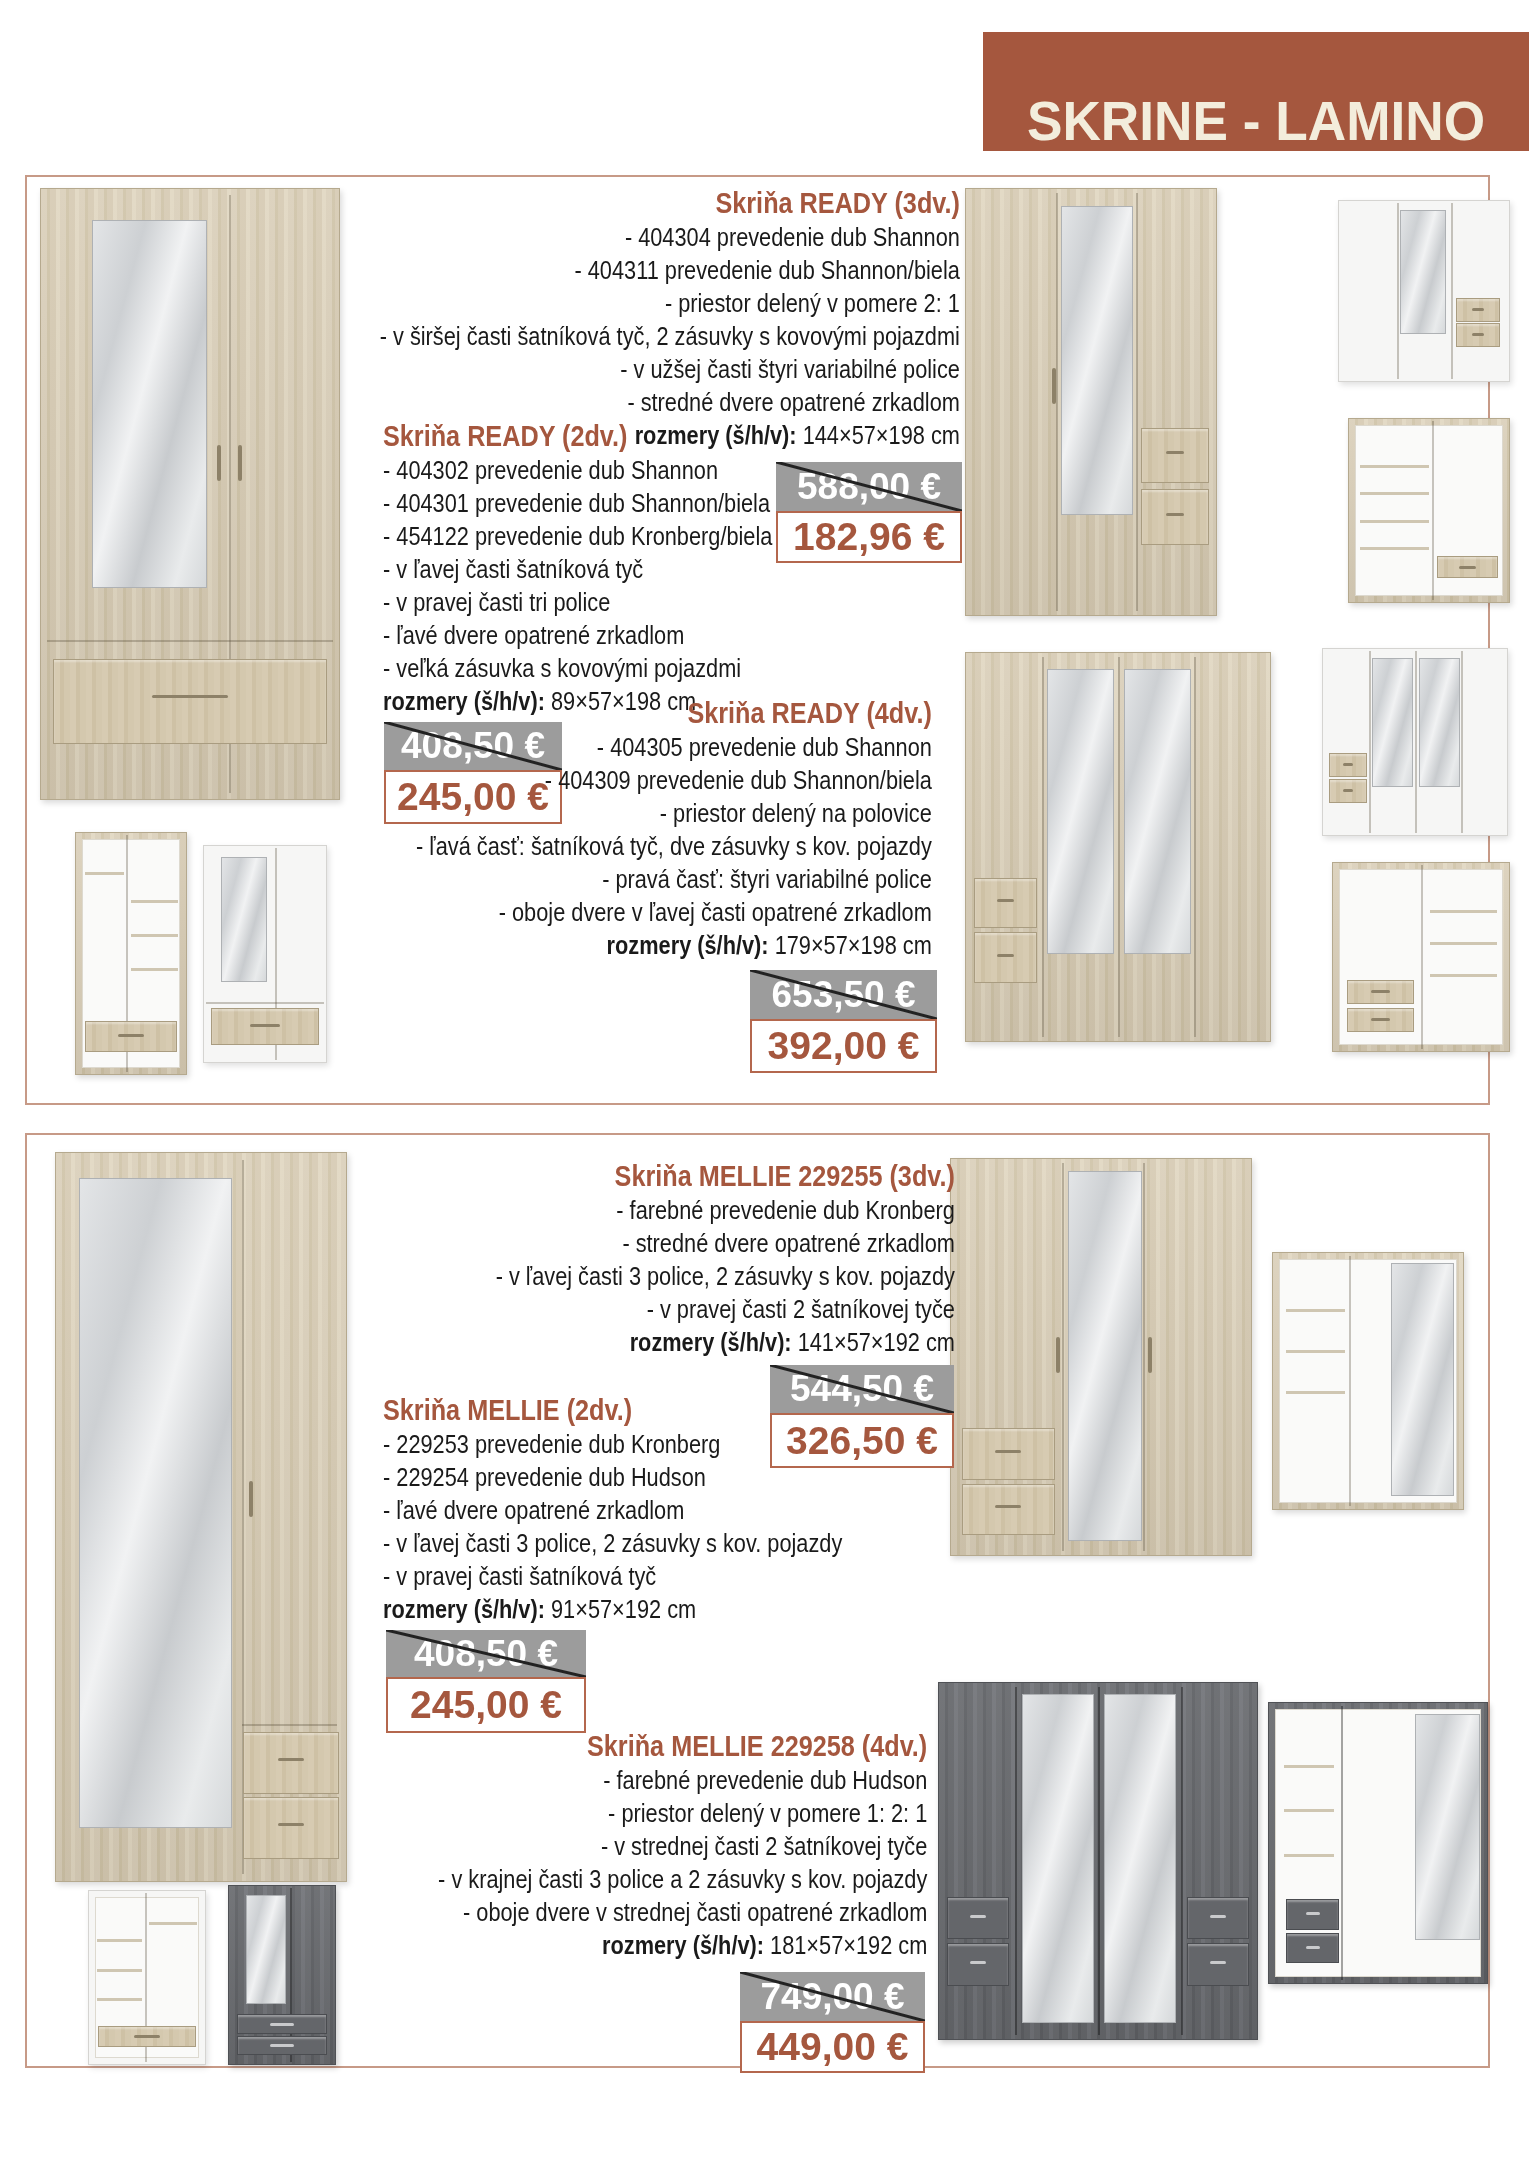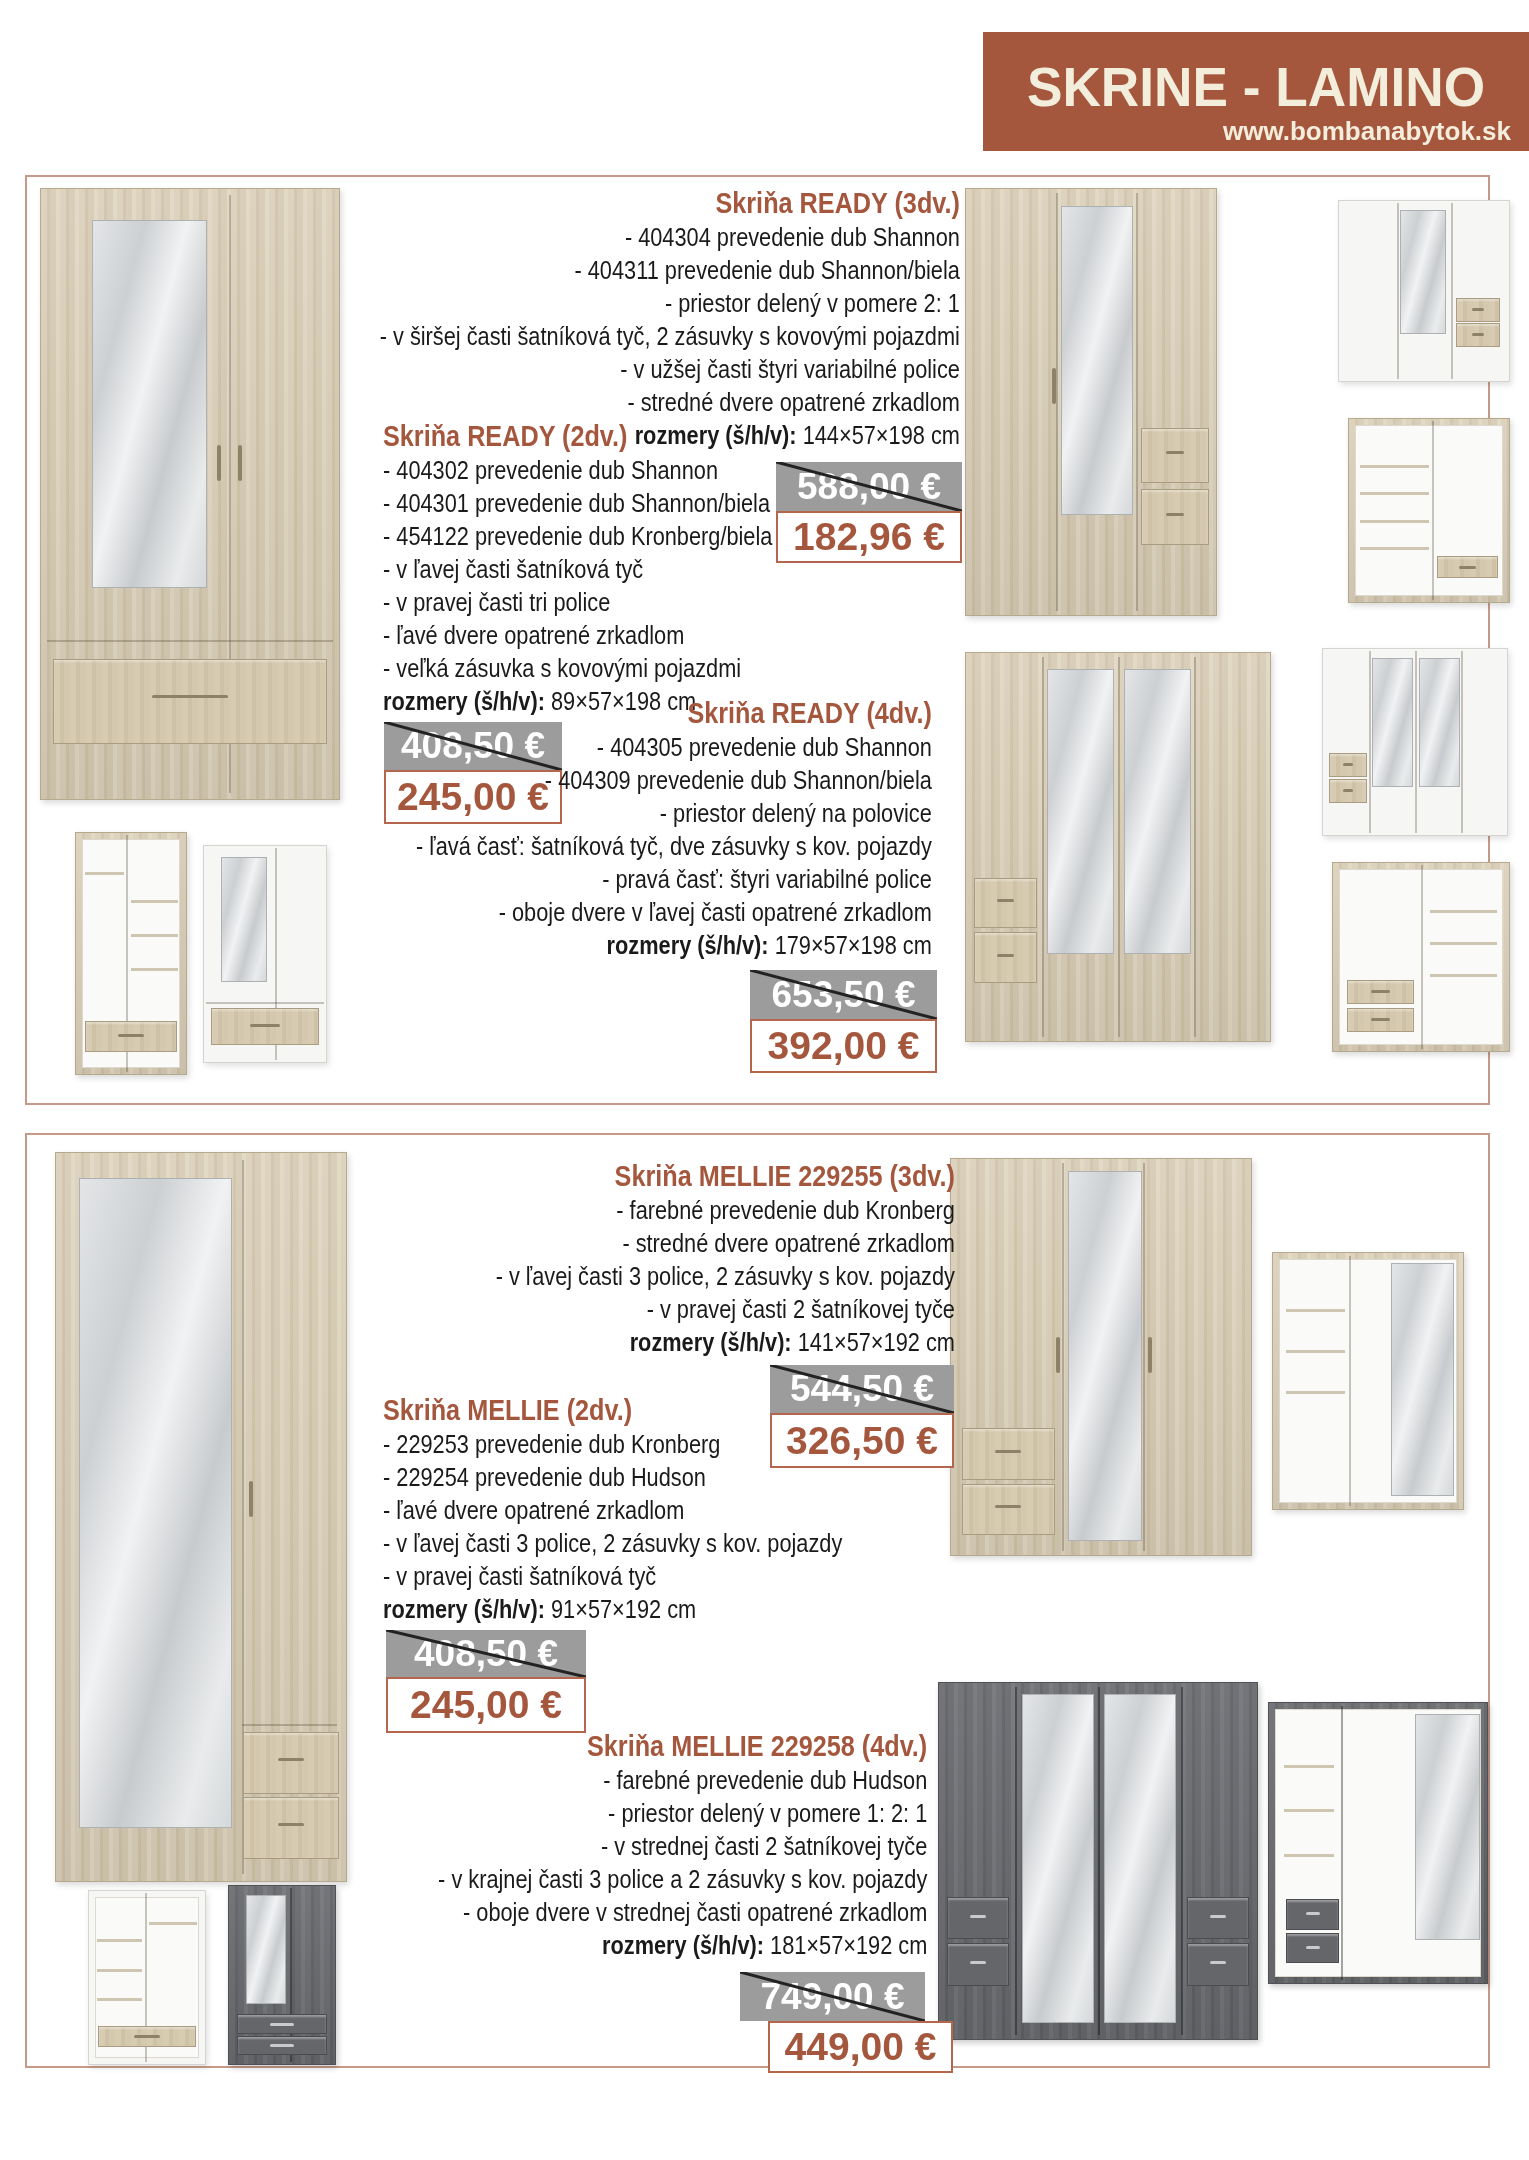--- a/index.html
+++ b/index.html
@@ -63,21 +63,20 @@
         display:flex;align-items:center;justify-content:flex-end;padding-right:58px;box-sizing:border-box;}
   .page-num{color:#fff;font-size:46px;font-weight:bold;font-style:italic;}
 </style>
 </head>
 <body>
 
 <div class="page">
 
   <div class="banner">
     <div class="banner-title">SKRINE - LAMINO</div>
-    <div class="banner-site">www.bombanabytok.sk</div>
   </div>
 
   <div class="card card1"></div>
   <div class="card card2"></div>
 
   <div class="photo wood" style="left:40px;top:188px;width:300px;height:612px;">
     <div class="mirror" style="left:17%;top:5%;width:38%;height:60%;"></div>
     <div class="vdiv" style="left:63%;"></div>
     <div class="vhandle" style="left:59%;top:42%;"></div>
     <div class="vhandle" style="left:66%;top:42%;"></div>
@@ -311,18 +310,18 @@
     <div>- priestor delený v pomere 1: 2: 1</div>
     <div>- v strednej časti 2 šatníkovej tyče</div>
     <div>- v krajnej časti 3 police a 2 zásuvky s kov. pojazdy</div>
     <div>- oboje dvere v strednej časti opatrené zrkadlom</div>
     <div class="dims"><span class="dlabel">rozmery (š/h/v):</span>&nbsp;<span>181×57×192 cm</span></div>
   </div>
   <div class="price-old" style="left:740px;top:1972px;width:185px;height:49px;">
     <span>749,00 €</span>
       <span class="strike"></span>
   </div>
-  <div class="price-new" style="left:740px;top:2021px;width:185px;height:52px;margin-left:28px;">
+  <div class="price-new" style="left:740px;top:2021px;width:185px;height:52px;">
     <span>449,00 €</span>
   </div>
 
 
 </div>
 
 </body></html>

